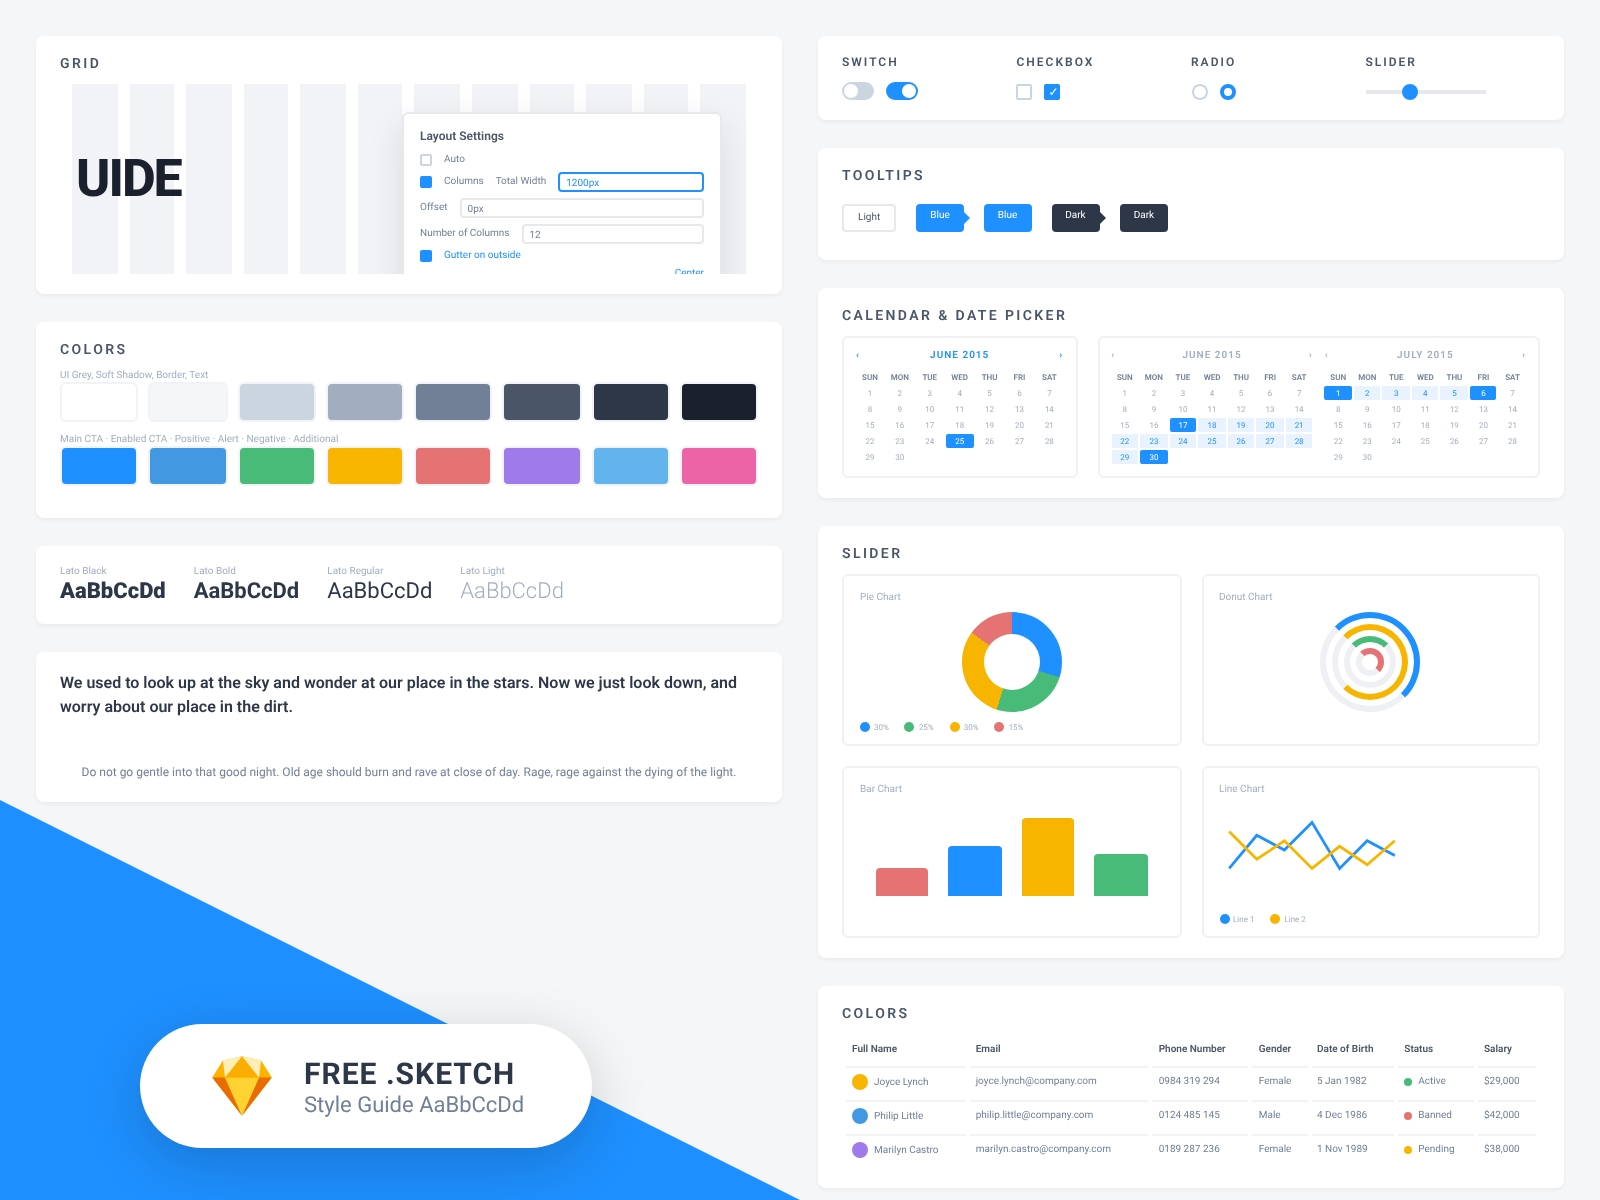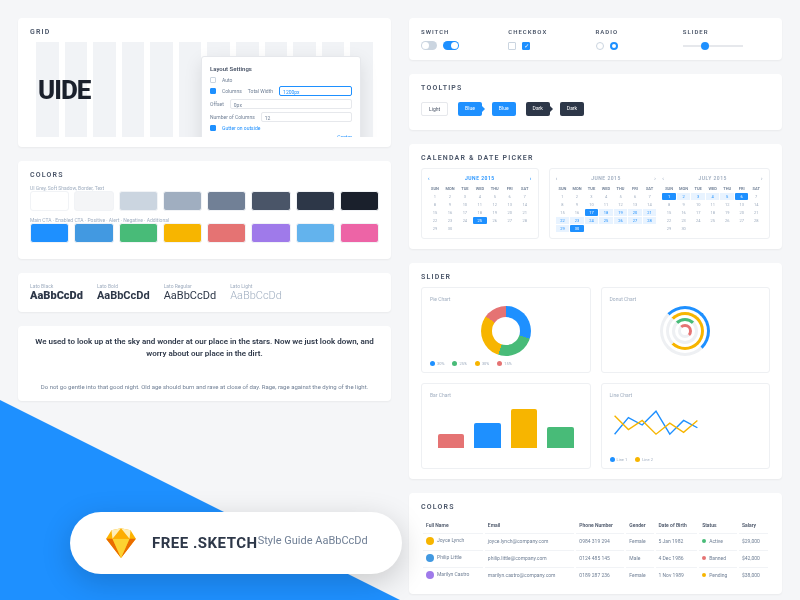--- a/index.html
+++ b/index.html
@@ -30,21 +30,21 @@
 
 
 .tf-row{display:flex;gap:14px;align-items:baseline}
 .tf{font-size:11px;color:#2d3748}
 .tf.light{font-weight:300;color:#a0aec0}
 .tf.reg{font-weight:400}
 .tf.bold{font-weight:700}
 .tf.black{font-weight:900}
 
 
-.typo-quote{font-size:8px;font-weight:600;color:#2d3748;text-align:center;line-height:1.5;margin-bottom:22px}
+.typo-quote{font-size:8px;font-weight:600;color:#2d3748;text-align:left;line-height:1.5;margin-bottom:22px}
 .typo-sub{font-size:6px;color:#718096;text-align:center;line-height:1.5}
 
 
 .ctrl-head{display:flex;gap:0}
 .ctrl-head .h{flex:1;font-size:6px;letter-spacing:1px;color:#4a5568;font-weight:600}
 .controls{display:flex;gap:0;margin-top:6px}
 .controls .c{flex:1;display:flex;gap:6px;align-items:center}
 .switch{width:16px;height:9px;border-radius:5px;background:#cbd5e0;position:relative}
 .switch::after{content:"";width:7px;height:7px;background:#fff;border-radius:50%;position:absolute;top:1px;left:1px}
 .switch.on{background:#1e90ff}
@@ -108,21 +108,21 @@
 .tbl td{padding:3px;color:#718096;border-top:1px solid #f1f3f6}
 .avt{width:8px;height:8px;border-radius:50%;display:inline-block;margin-right:3px;vertical-align:middle}
 .status{display:flex;align-items:center;gap:3px}
 .status i{width:4px;height:4px;border-radius:50%}
 
 
 .triangle{position:absolute;left:0;bottom:0;width:0;height:0;border-bottom:200px solid #1e90ff;border-right:400px solid transparent}
 .badge{position:absolute;left:70px;bottom:26px;background:#fff;border-radius:40px;padding:14px 34px;display:flex;gap:14px;align-items:center;box-shadow:0 8px 30px rgba(0,0,0,.18)}
 .badge-ico{width:34px;height:34px;position:relative}
 .badge-ico svg{width:100%;height:100%}
-.badge-txt{display:flex;flex-direction:row}
+.badge-txt{display:flex;flex-direction:column}
 .badge-txt .t1{font-size:15px;font-weight:700;color:#2d3748;letter-spacing:.5px}
 .badge-txt .t2{font-size:11px;color:#718096}
 </style>
 </head>
 <body>
 
 <div class="page">
   <div class="col">
 
     <div class="card">

